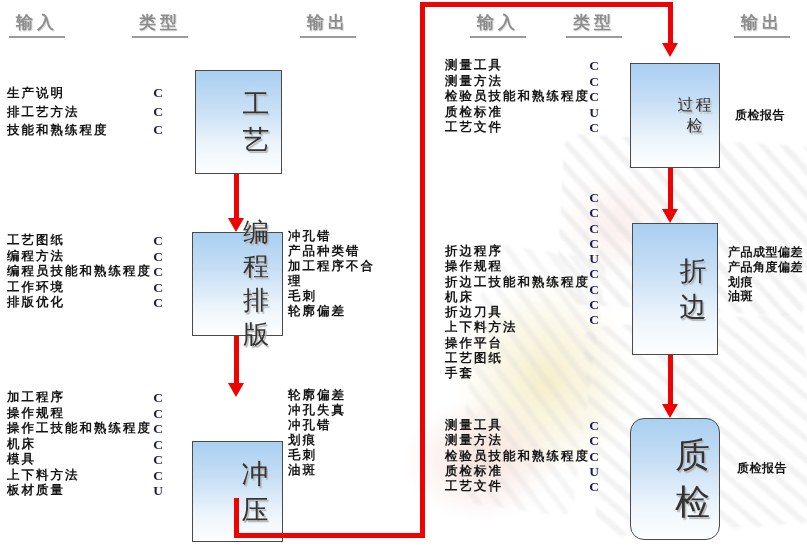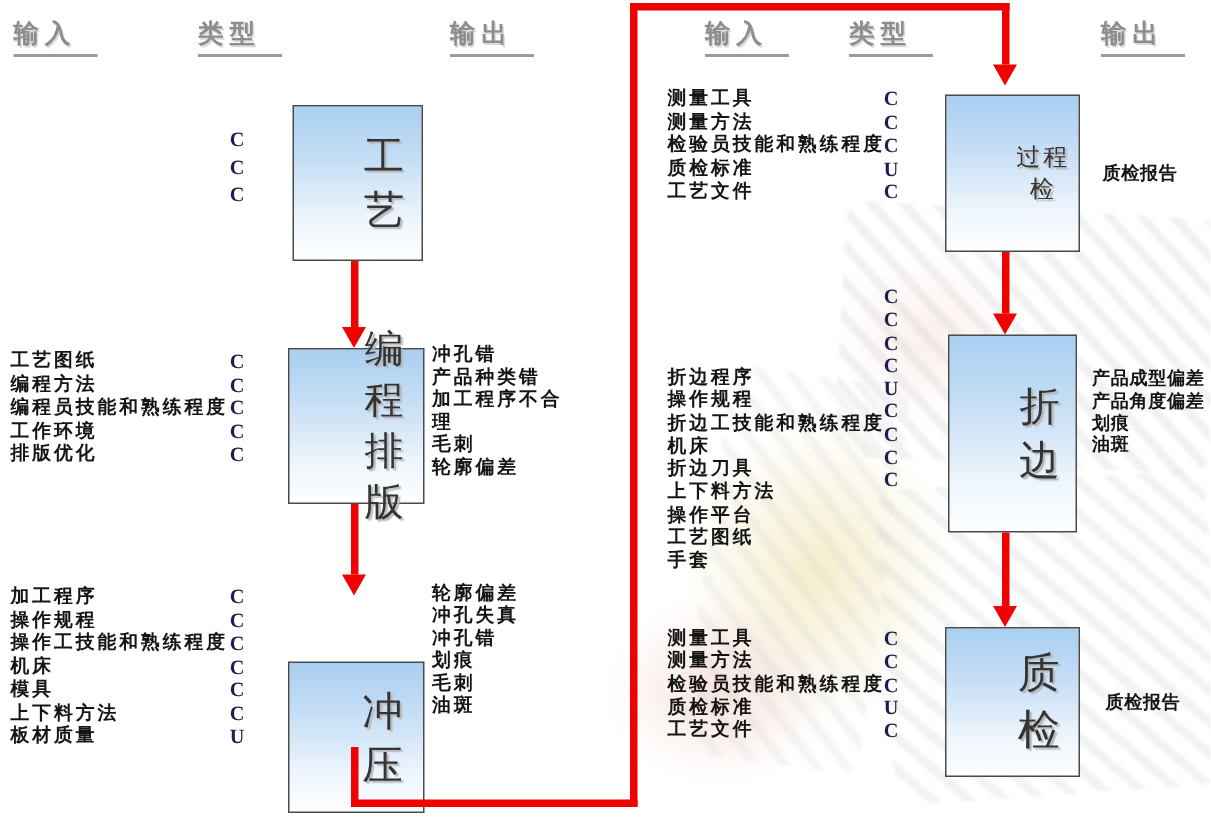--- a/index.html
+++ b/index.html
@@ -4,21 +4,21 @@
 <style>
   html,body{margin:0;padding:0;background:#ffffff;}
   .canvas{position:relative;width:807px;height:548px;background:#ffffff;overflow:hidden;
           font-family:"Liberation Sans","DejaVu Sans",sans-serif;}
   
   .wm{position:absolute;pointer-events:none;}
   .wm-stripes{background:repeating-linear-gradient(45deg, rgba(205,205,205,.5) 0 6px, rgba(255,255,255,0) 6px 16px);
               border-radius:14px;filter:blur(1px);}
   .wm-blob{filter:blur(5px);border-radius:40%;}
   
-  .col-header{position:absolute;top:11px;width:56px;text-align:left;font-size:17px;font-weight:bold;
+  .col-header{position:absolute;top:11px;width:56px;text-align:center;font-size:17px;font-weight:bold;
               color:#8d8d8d;letter-spacing:4px;border-bottom:2px solid #9b9b9b;padding-bottom:2px;
               text-shadow:1px 1px 0 #dcdcdc;}
   
   .list{position:absolute;font-size:12.5px;font-weight:bold;color:#151515;letter-spacing:2px;}
   .list .row{white-space:nowrap;}
   .list.wrap .row{white-space:normal;}
   
   .types{position:absolute;width:16px;text-align:center;font-family:"Liberation Serif","DejaVu Serif",serif;
          font-size:13.5px;font-weight:bold;color:#1d1d4d;}
   
@@ -45,20 +45,25 @@
   <div class="wm wm-stripes" style="left:590px;top:320px;width:220px;height:210px;transform:rotate(-4deg);opacity:.5;"></div>
   <div class="wm wm-stripes" style="left:470px;top:250px;width:120px;height:260px;transform:rotate(8deg);opacity:.4;"></div>
 
   <div class="col-header" style="left:9px;">输入</div>
   <div class="col-header" style="left:132px;">类型</div>
   <div class="col-header" style="left:300px;">输出</div>
   <div class="col-header" style="left:470px;">输入</div>
   <div class="col-header" style="left:566px;">类型</div>
   <div class="col-header" style="left:734px;">输出</div>
 
+  <div class="list" style="left:7px;top:84px;line-height:18.5px;">
+      <div class="row">生产说明</div>
+      <div class="row">排工艺方法</div>
+      <div class="row">技能和熟练程度</div>
+    </div>
   <div class="types" style="left:150px;top:84px;line-height:18.5px;">
       <div class="row">C</div>
       <div class="row">C</div>
       <div class="row">C</div>
     </div>
   <div class="pbox" style="left:195px;top:70px;width:87px;height:104px;font-size:27px;letter-spacing:6px;">
       <span class="bl">工艺</span>
     </div>
 
   <div class="list" style="left:7px;top:233px;line-height:15.5px;">
@@ -177,21 +182,21 @@
       <div class="row">质检标准</div>
       <div class="row">工艺文件</div>
     </div>
   <div class="types" style="left:586px;top:418px;line-height:15.3px;">
       <div class="row">C</div>
       <div class="row">C</div>
       <div class="row">C</div>
       <div class="row">U</div>
       <div class="row">C</div>
     </div>
-  <div class="pbox" style="left:630px;top:418px;width:90px;height:100px;font-size:28px;letter-spacing:6px;">
+  <div class="pbox" style="left:630px;top:418px;width:90px;height:122px;font-size:35px;letter-spacing:6px;border-radius:14px;">
       <span class="bl">质检</span>
     </div>
   <div class="list" style="left:737px;top:461px;line-height:15px;font-size:12px;letter-spacing:0.5px;">
       <div class="row">质检报告</div>
     </div>
 
   <div class="vline" style="left:234px;top:174px;width:5px;height:45px;"></div>
   <div class="ah" style="left:228px;top:218px;"></div>
 
   <div class="vline" style="left:234px;top:336px;width:5px;height:47px;"></div>

